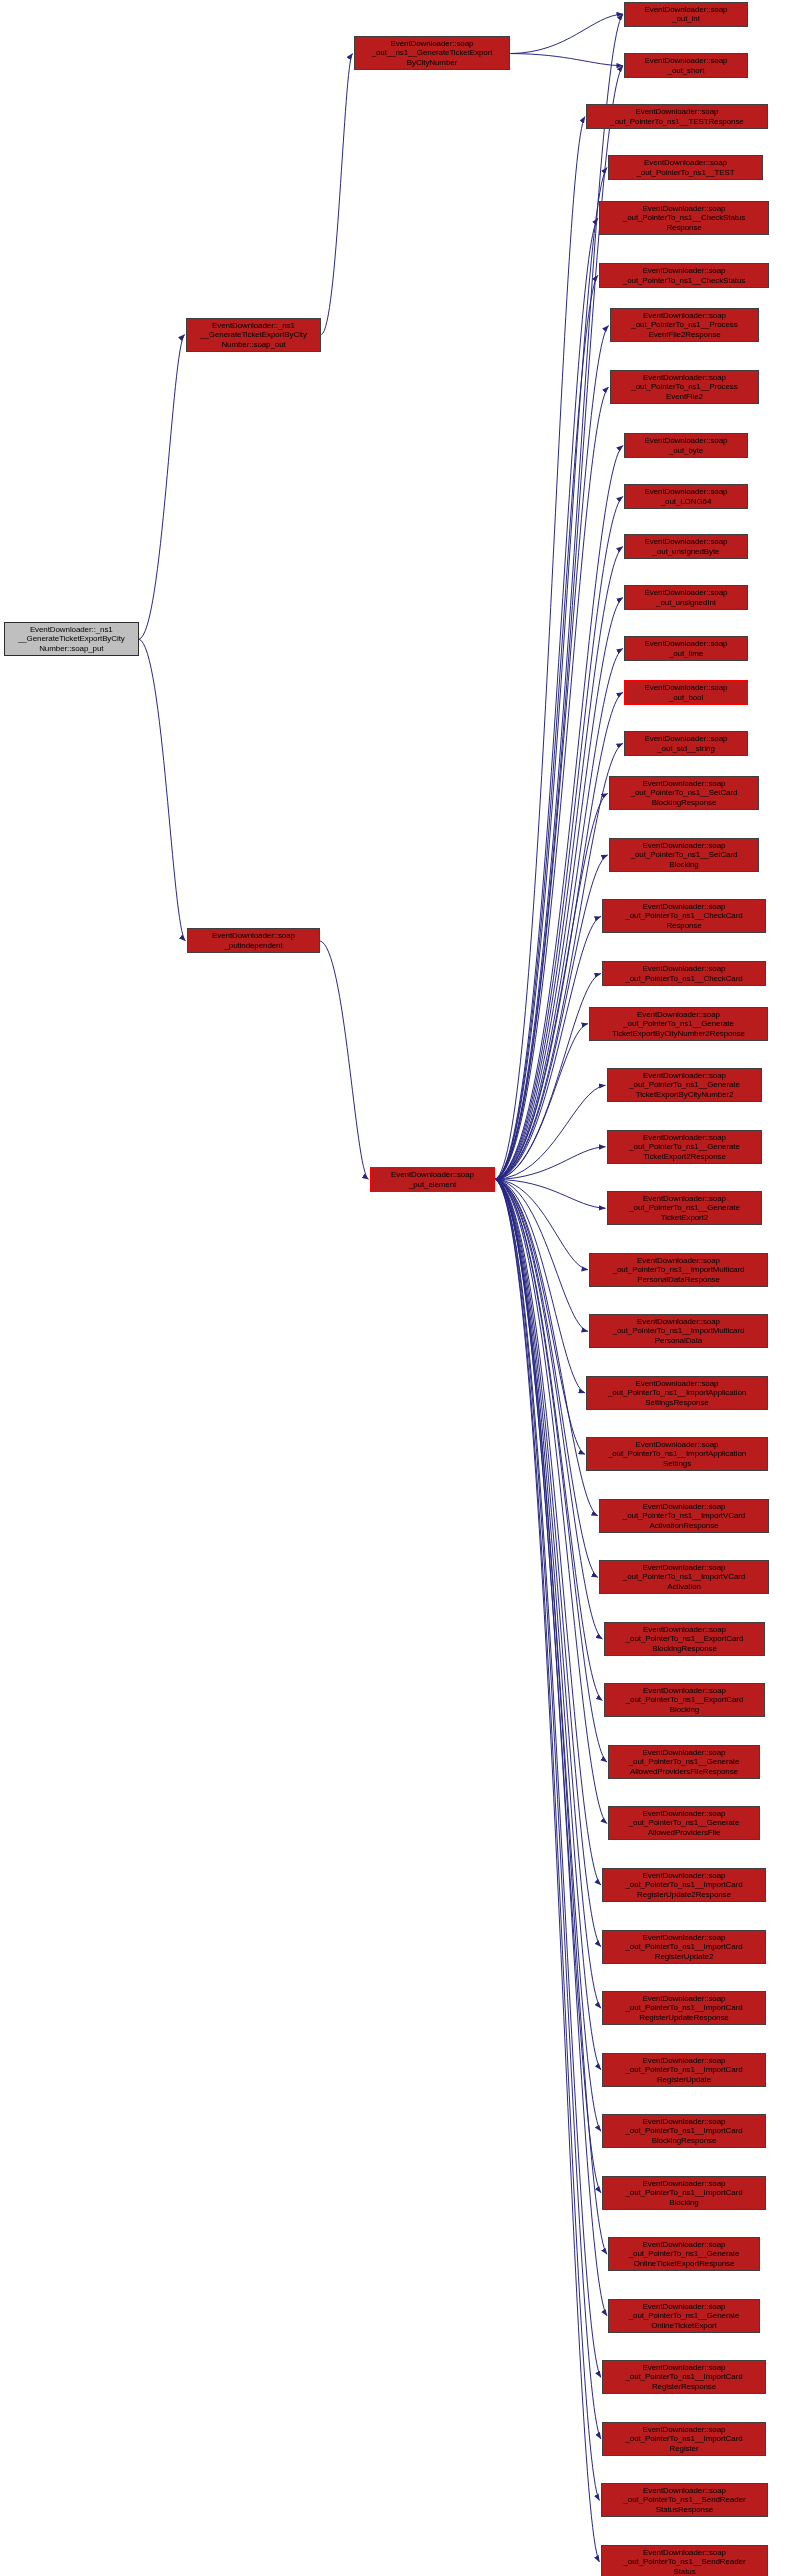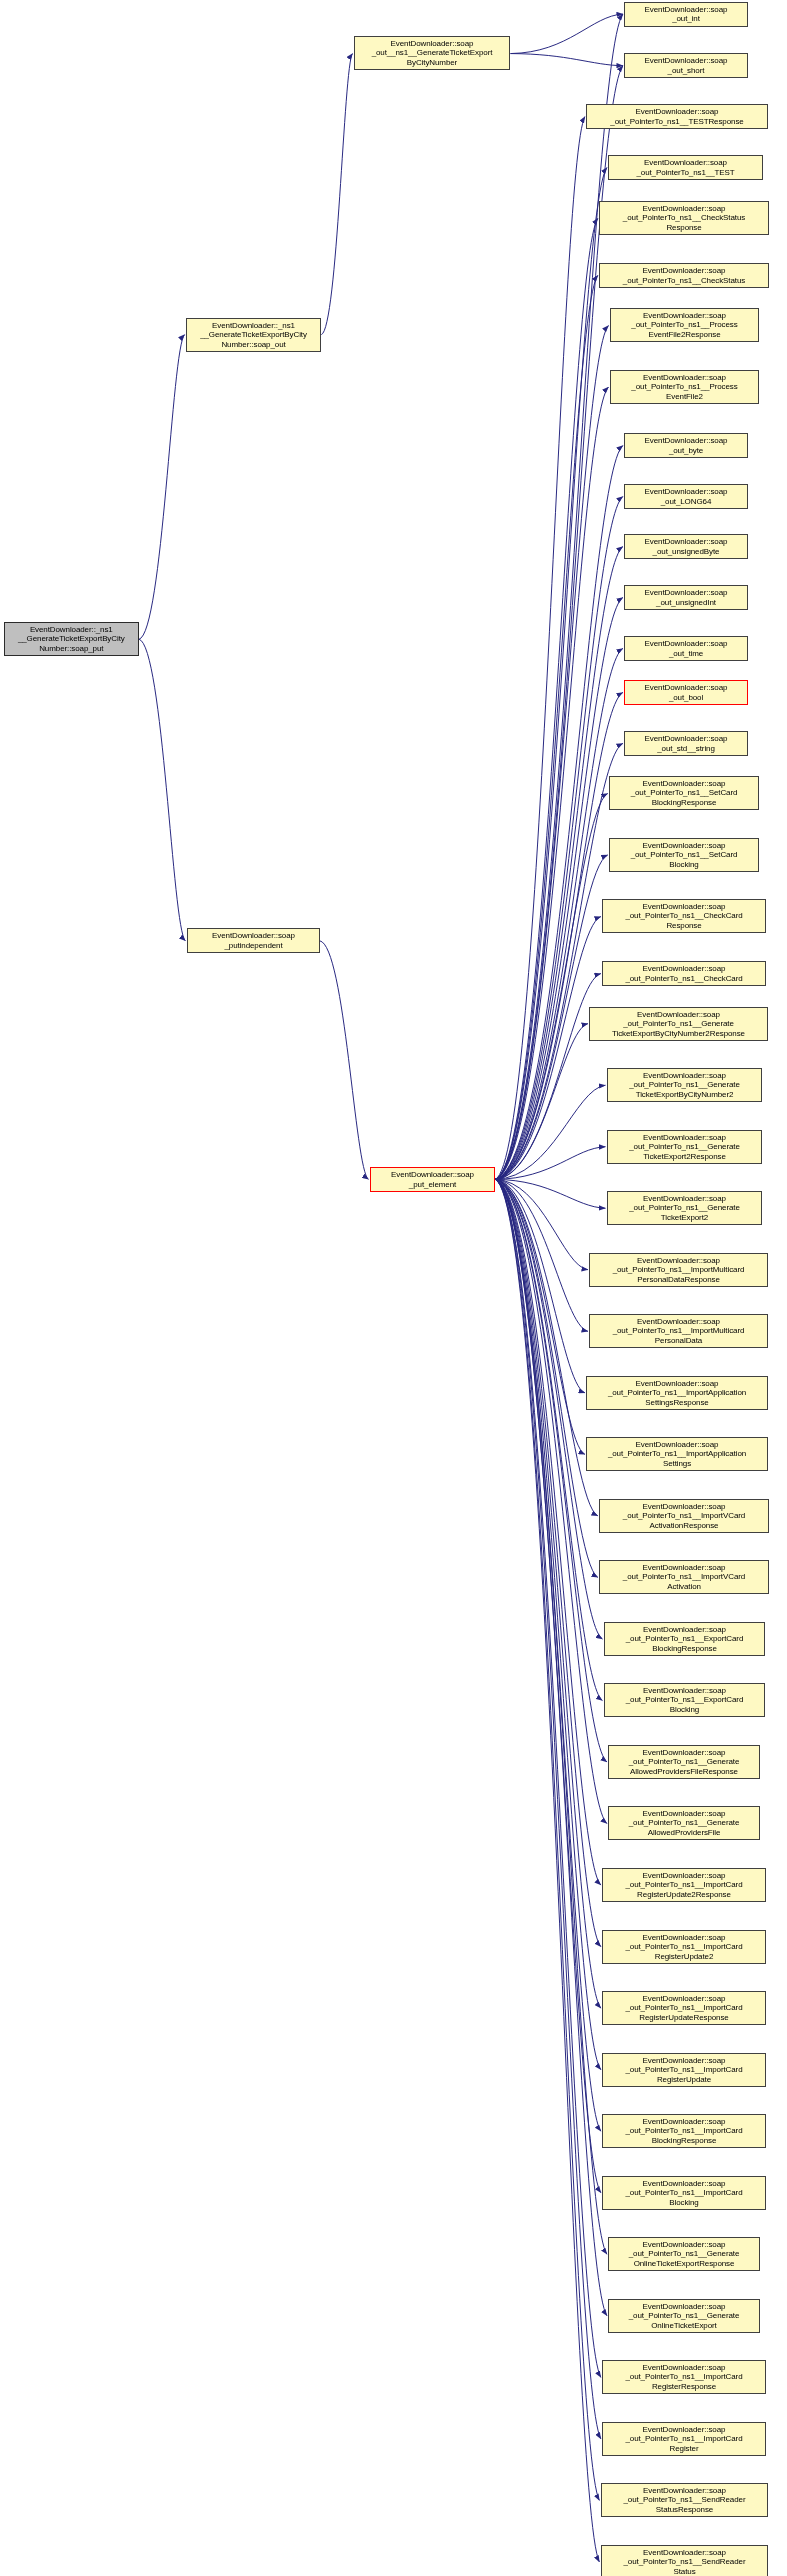--- a/index.html
+++ b/index.html
@@ -1,19 +1,19 @@
 <!DOCTYPE html>
 <html style="font-size:12px"><head>
 <meta charset="utf-8">
 <style>
   html,body{margin:0;padding:0;background:#ffffff;}
   body{font-family:"Liberation Sans",sans-serif;}
   #graph{position:relative;width:787px;height:2576px;background:#ffffff;overflow:hidden;}
   svg.edges{position:absolute;left:0;top:0;width:787px;height:2576px;pointer-events:none;}
-  .node{position:absolute;box-sizing:border-box;border:0.8px solid #404040;background:#fef9c3;
+  .node{position:absolute;box-sizing:border-box;border:0.8px solid #404040;background:#b91c1c;
         display:flex;align-items:center;justify-content:center;text-align:center;
         font-family:"Liberation Sans",sans-serif;font-size:8px;line-height:9.4px;
         color:#000000;padding:0.8px 2.3px;white-space:pre-line;letter-spacing:-0.1px;}
   .node.root{background:#bfbfbf;border-color:#2b2b2b;}
   .node.red{border:0.8px solid #ff0000;}
   .node .lbl{display:block;width:100%;}
 </style>
 </head>
 <body>
 

